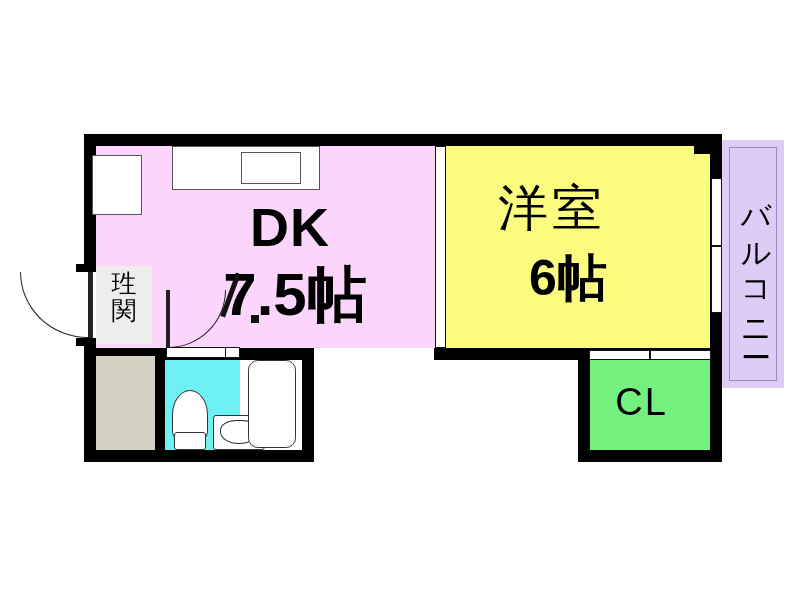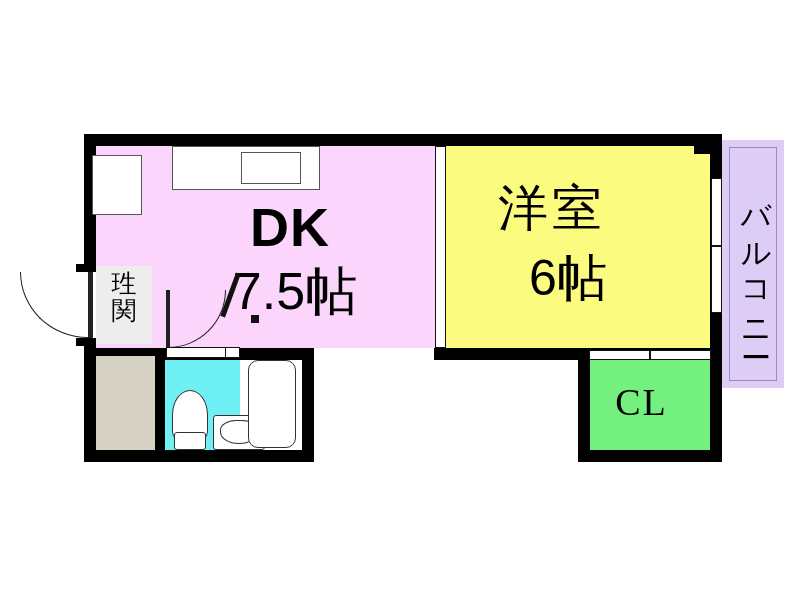--- a/index.html
+++ b/index.html
@@ -54,31 +54,31 @@
     line-height: 1.0;
     white-space: nowrap;
     user-select: none;
   }
   .lbl-dk-main {
     font-size: 54px;
     font-weight: 700;
     letter-spacing: 1px;
   }
   .lbl-dk-sub {
-    font-size: 52px;
-    font-weight: 400;
+    font-size: 60px;
+    font-weight: 700;
   }
   .lbl-room-main {
     font-size: 50px;
     font-weight: 400;
     letter-spacing: 4px;
   }
   .lbl-room-sub {
     font-size: 50px;
-    font-weight: 400;
+    font-weight: 700;
   }
   .lbl-cl {
     font-size: 38px;
     font-weight: 400;
     letter-spacing: 2px;
   }
   .lbl-genkan {
     font-size: 25px;
     font-weight: 400;
     line-height: 1.08;
@@ -197,21 +197,21 @@
 
   <div class="abs wall" style="left:434px; top:348px; width:288px; height:12px;"></div>
   <div class="abs wall" style="left:578px; top:348px; width:12px; height:114px;"></div>
   <div class="abs wall" style="left:578px; top:450px; width:144px; height:12px;"></div>
 
   <div class="abs fill-cl" style="left:590px; top:360px; width:120px; height:90px;"></div>
 
   <div class="abs slider-panel" style="left:589px; top:350px; width:122px; height:10px;"></div>
   <div class="abs slider-line" style="left:649px; top:350px; width:2px; height:10px;"></div>
 
-  <div class="abs room-label lbl-cl" style="left:590px; top:383px; width:103px;font-family:Liberation Serif, serif;">CL</div>
+  <div class="abs room-label lbl-cl" style="left:590px; top:383px; width:103px;">CL</div>
 
   <div class="abs swing-arc" style="left:168px; top:290px; width:58px; height:58px;
               border-radius:0 0 100% 0; border-top:none; border-left:none;"></div>
   <div class="abs door-leaf" style="left:166px; top:290px; width:4px; height:58px;"></div>
 
   <div class="abs" style="left:228px; top:272px; width:5px; height:46px; background:#111111;
               transform:rotate(20deg); transform-origin:center;"></div>
   <div class="abs" style="left:251px; top:315px; width:8px; height:8px; background:#111111;"></div>
 
   <div class="abs slider-panel" style="left:166px; top:347px; width:60px; height:11px;"></div>

